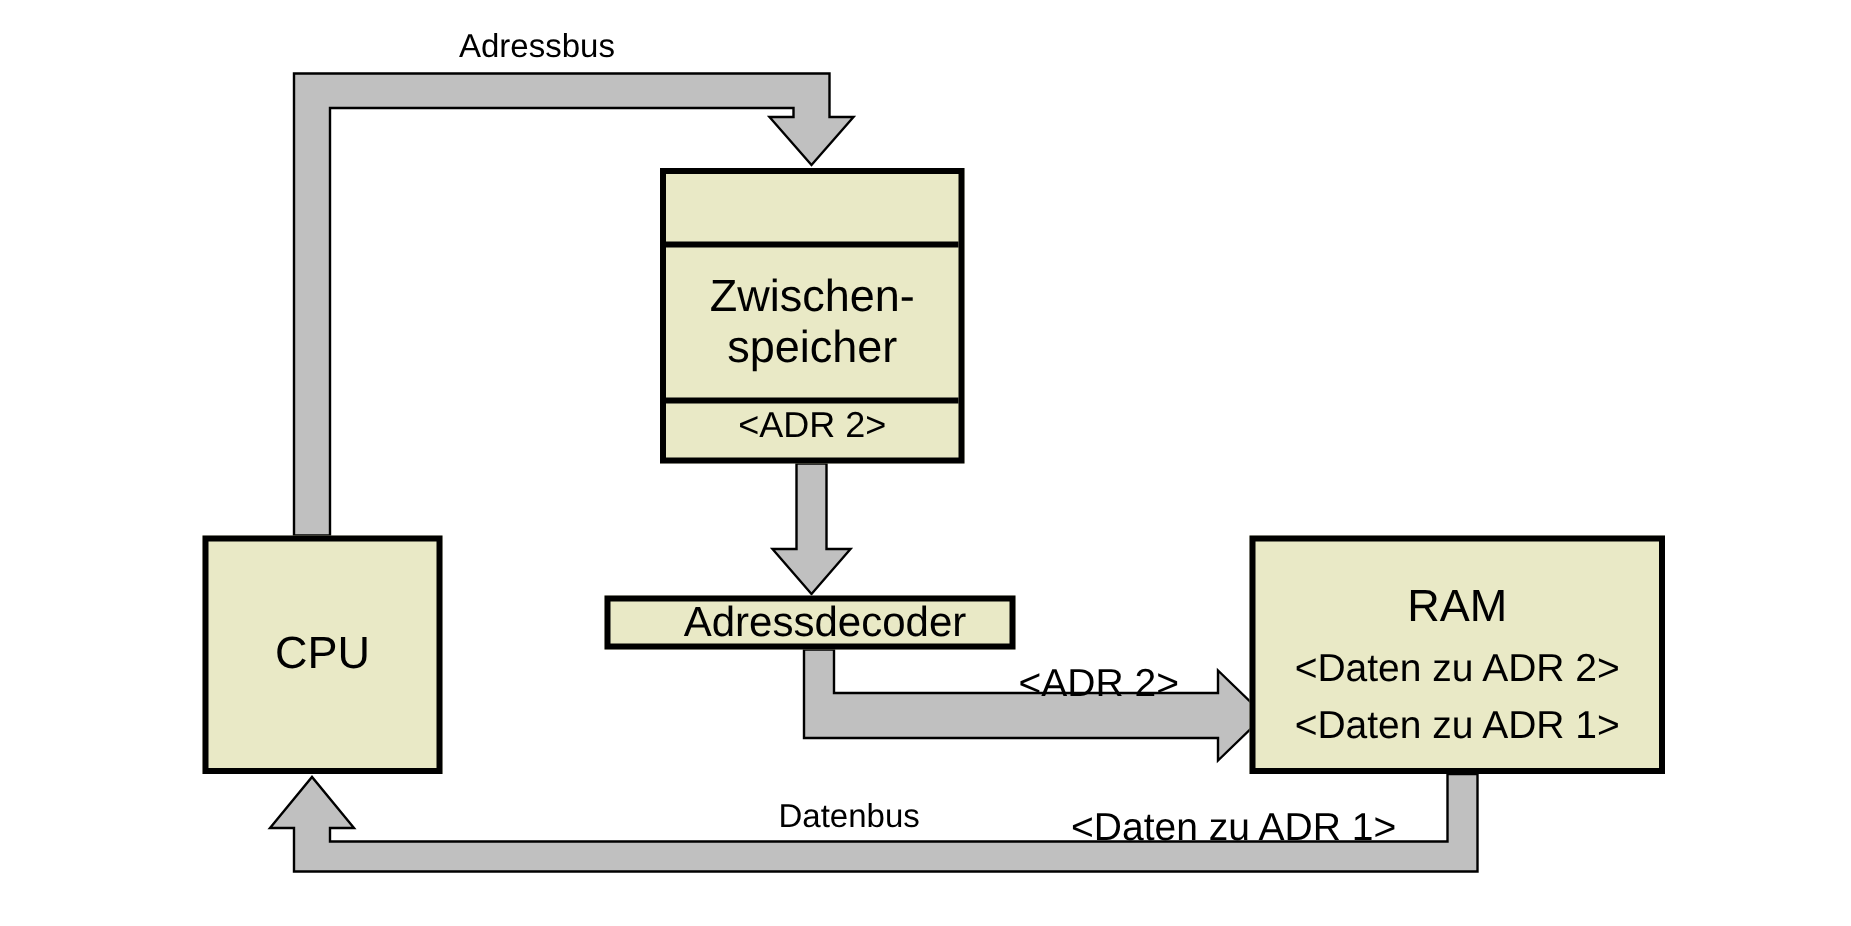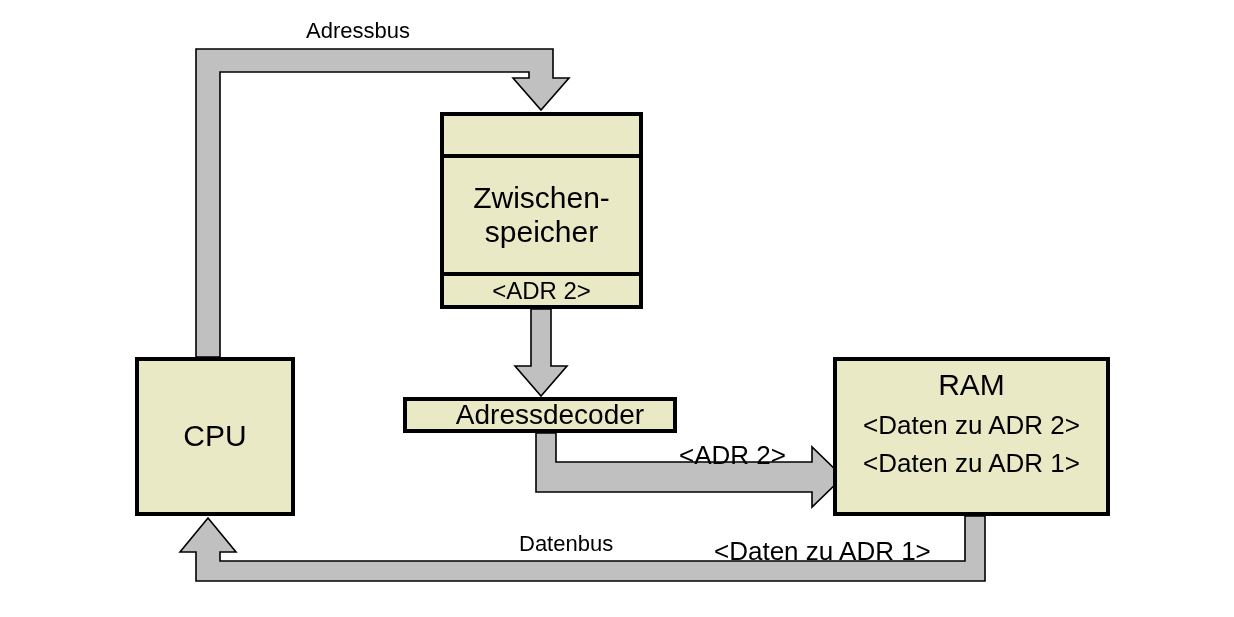--- a/index.html
+++ b/index.html
@@ -58,41 +58,41 @@
   #cpu-box .cell { font-size: 30px; height: 100%; }
 
   
   #zwischenspeicher-box {
     left: 440px;
     top: 112px;
     width: 203px;
     height: 197px;
   }
   #zs-empty-cell { height: 38px; }
-  #zs-main-cell  { height: 118px; font-size: 30px; }
+  #zs-main-cell  { height: 104px; font-size: 30px; }
   #zs-adr-cell   { height: 33px; font-size: 24px; }
 
   
   #adressdecoder-box {
     left: 403px;
     top: 397px;
     width: 274px;
     height: 36px;
     padding-left: 20px;
   }
   #adressdecoder-box .cell { font-size: 28px; height: 100%; }
 
   
   #ram-box {
     left: 833px;
     top: 357px;
     width: 277px;
     height: 159px;
     justify-content: flex-start;
-    padding-top: 2px;
+    padding-top: 22px;
   }
   #ram-title-cell { font-size: 30px; height: 44px; }
   #ram-box .ram-line { font-size: 26px; height: 38px; text-align: right; }
 
   
   .label {
     position: absolute;
     color: #000000;
     white-space: nowrap;
   }

